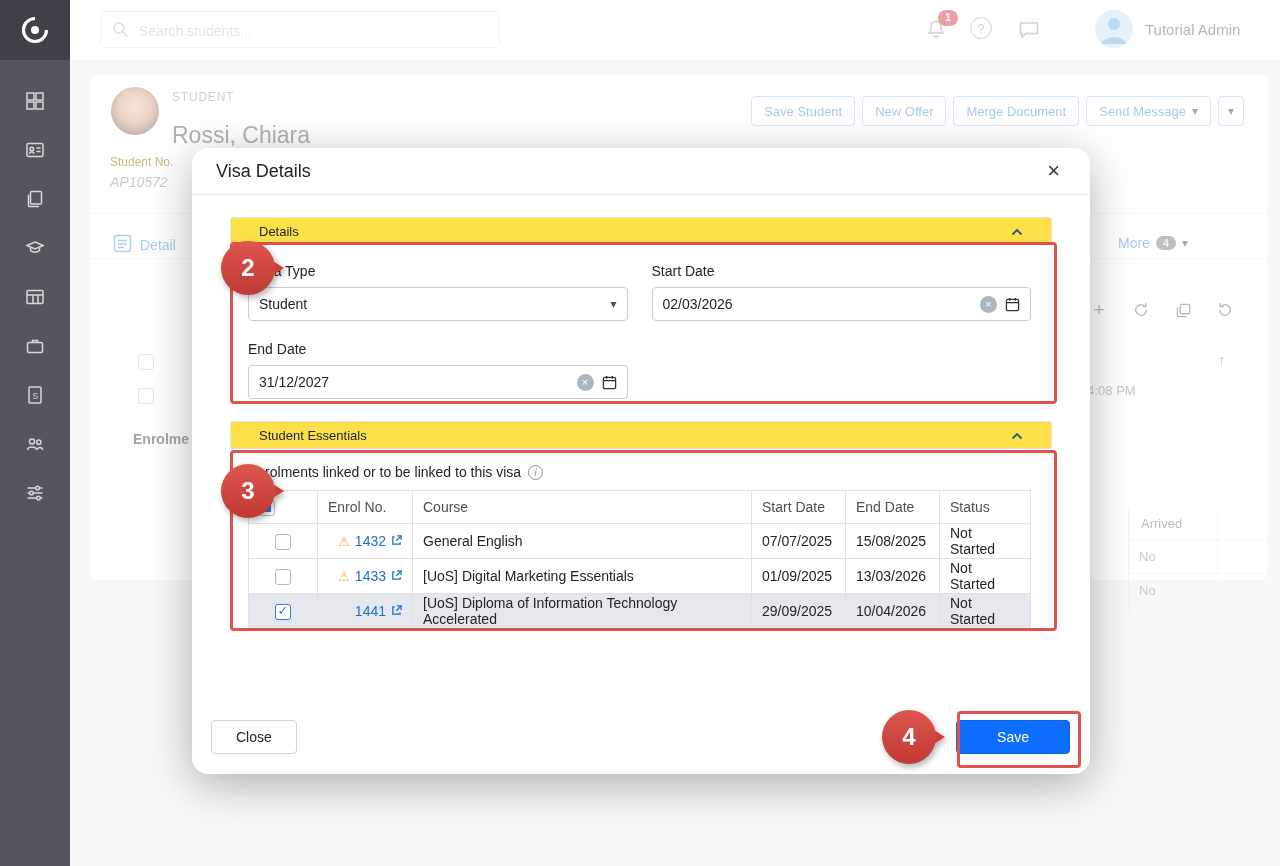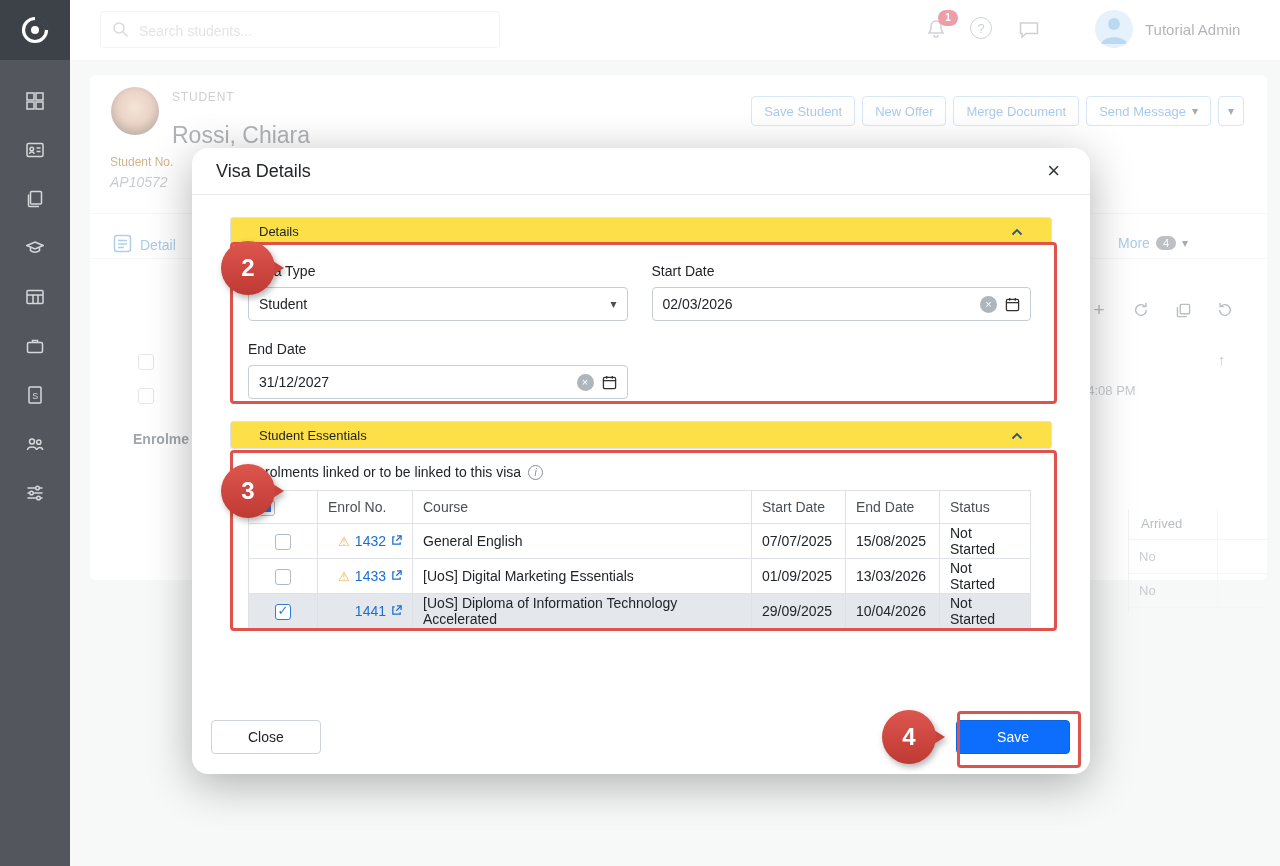--- a/index.html
+++ b/index.html
@@ -82,21 +82,21 @@
   th.c-no{text-align:right;}
   tr.selected td{background:#e4e7eb;}
   .cb{width:16px;height:16px;border:1px solid #b3bac1;border-radius:3px;background:#fff;display:inline-block;position:relative;vertical-align:middle;box-sizing:border-box;}
   .cb.ind::after{content:"";position:absolute;inset:3px;background:#2f7bd9;}
   .cb.checked{border-color:#2f7bd9;}
   .cb.checked::after{content:"✓";color:#2f7bd9;position:absolute;top:-2px;left:1.5px;font-size:13px;font-weight:700;}
   .no-cell{display:flex;align-items:center;justify-content:flex-end;gap:5px;}
   .warn{color:#f0ad4e;font-size:13px;}
   .enrol-link{color:#1b6fd0;text-decoration:none;}
   .modal-footer{position:absolute;left:19px;right:20px;bottom:20px;display:flex;align-items:center;justify-content:space-between;}
-  .btn-close{height:34px;padding:0 36px;border:1px solid #ced4da;border-radius:4px;background:#fff;font-size:14px;color:#212529;font-family:inherit;}
+  .btn-close{height:34px;padding:0 24px;border:1px solid #ced4da;border-radius:4px;background:#fff;font-size:14px;color:#212529;font-family:inherit;}
   .btn-save{height:34px;padding:0 40px;border:1px solid #0b63e0;border-radius:4px;background:#0d6efd;font-size:14px;color:#fff;font-family:inherit;}
   
   .anno-box{position:absolute;border:3px solid #e0524c;border-radius:4px;z-index:30;pointer-events:none;}
   .balloon{position:absolute;width:54px;height:54px;z-index:32;filter:drop-shadow(2px 3px 3px rgba(0,0,0,.3));}
   .balloon .circle{position:absolute;inset:0;border-radius:50%;background:linear-gradient(180deg,#dd564e,#bf3a33);
         display:flex;align-items:center;justify-content:center;color:#fff;font-size:24px;font-weight:700;}
   .balloon .tail{position:absolute;left:47px;top:17px;width:0;height:0;border:10px solid transparent;border-right:0;border-left:16px solid #c8423b;}
 </style>
 </head>
 <body>

